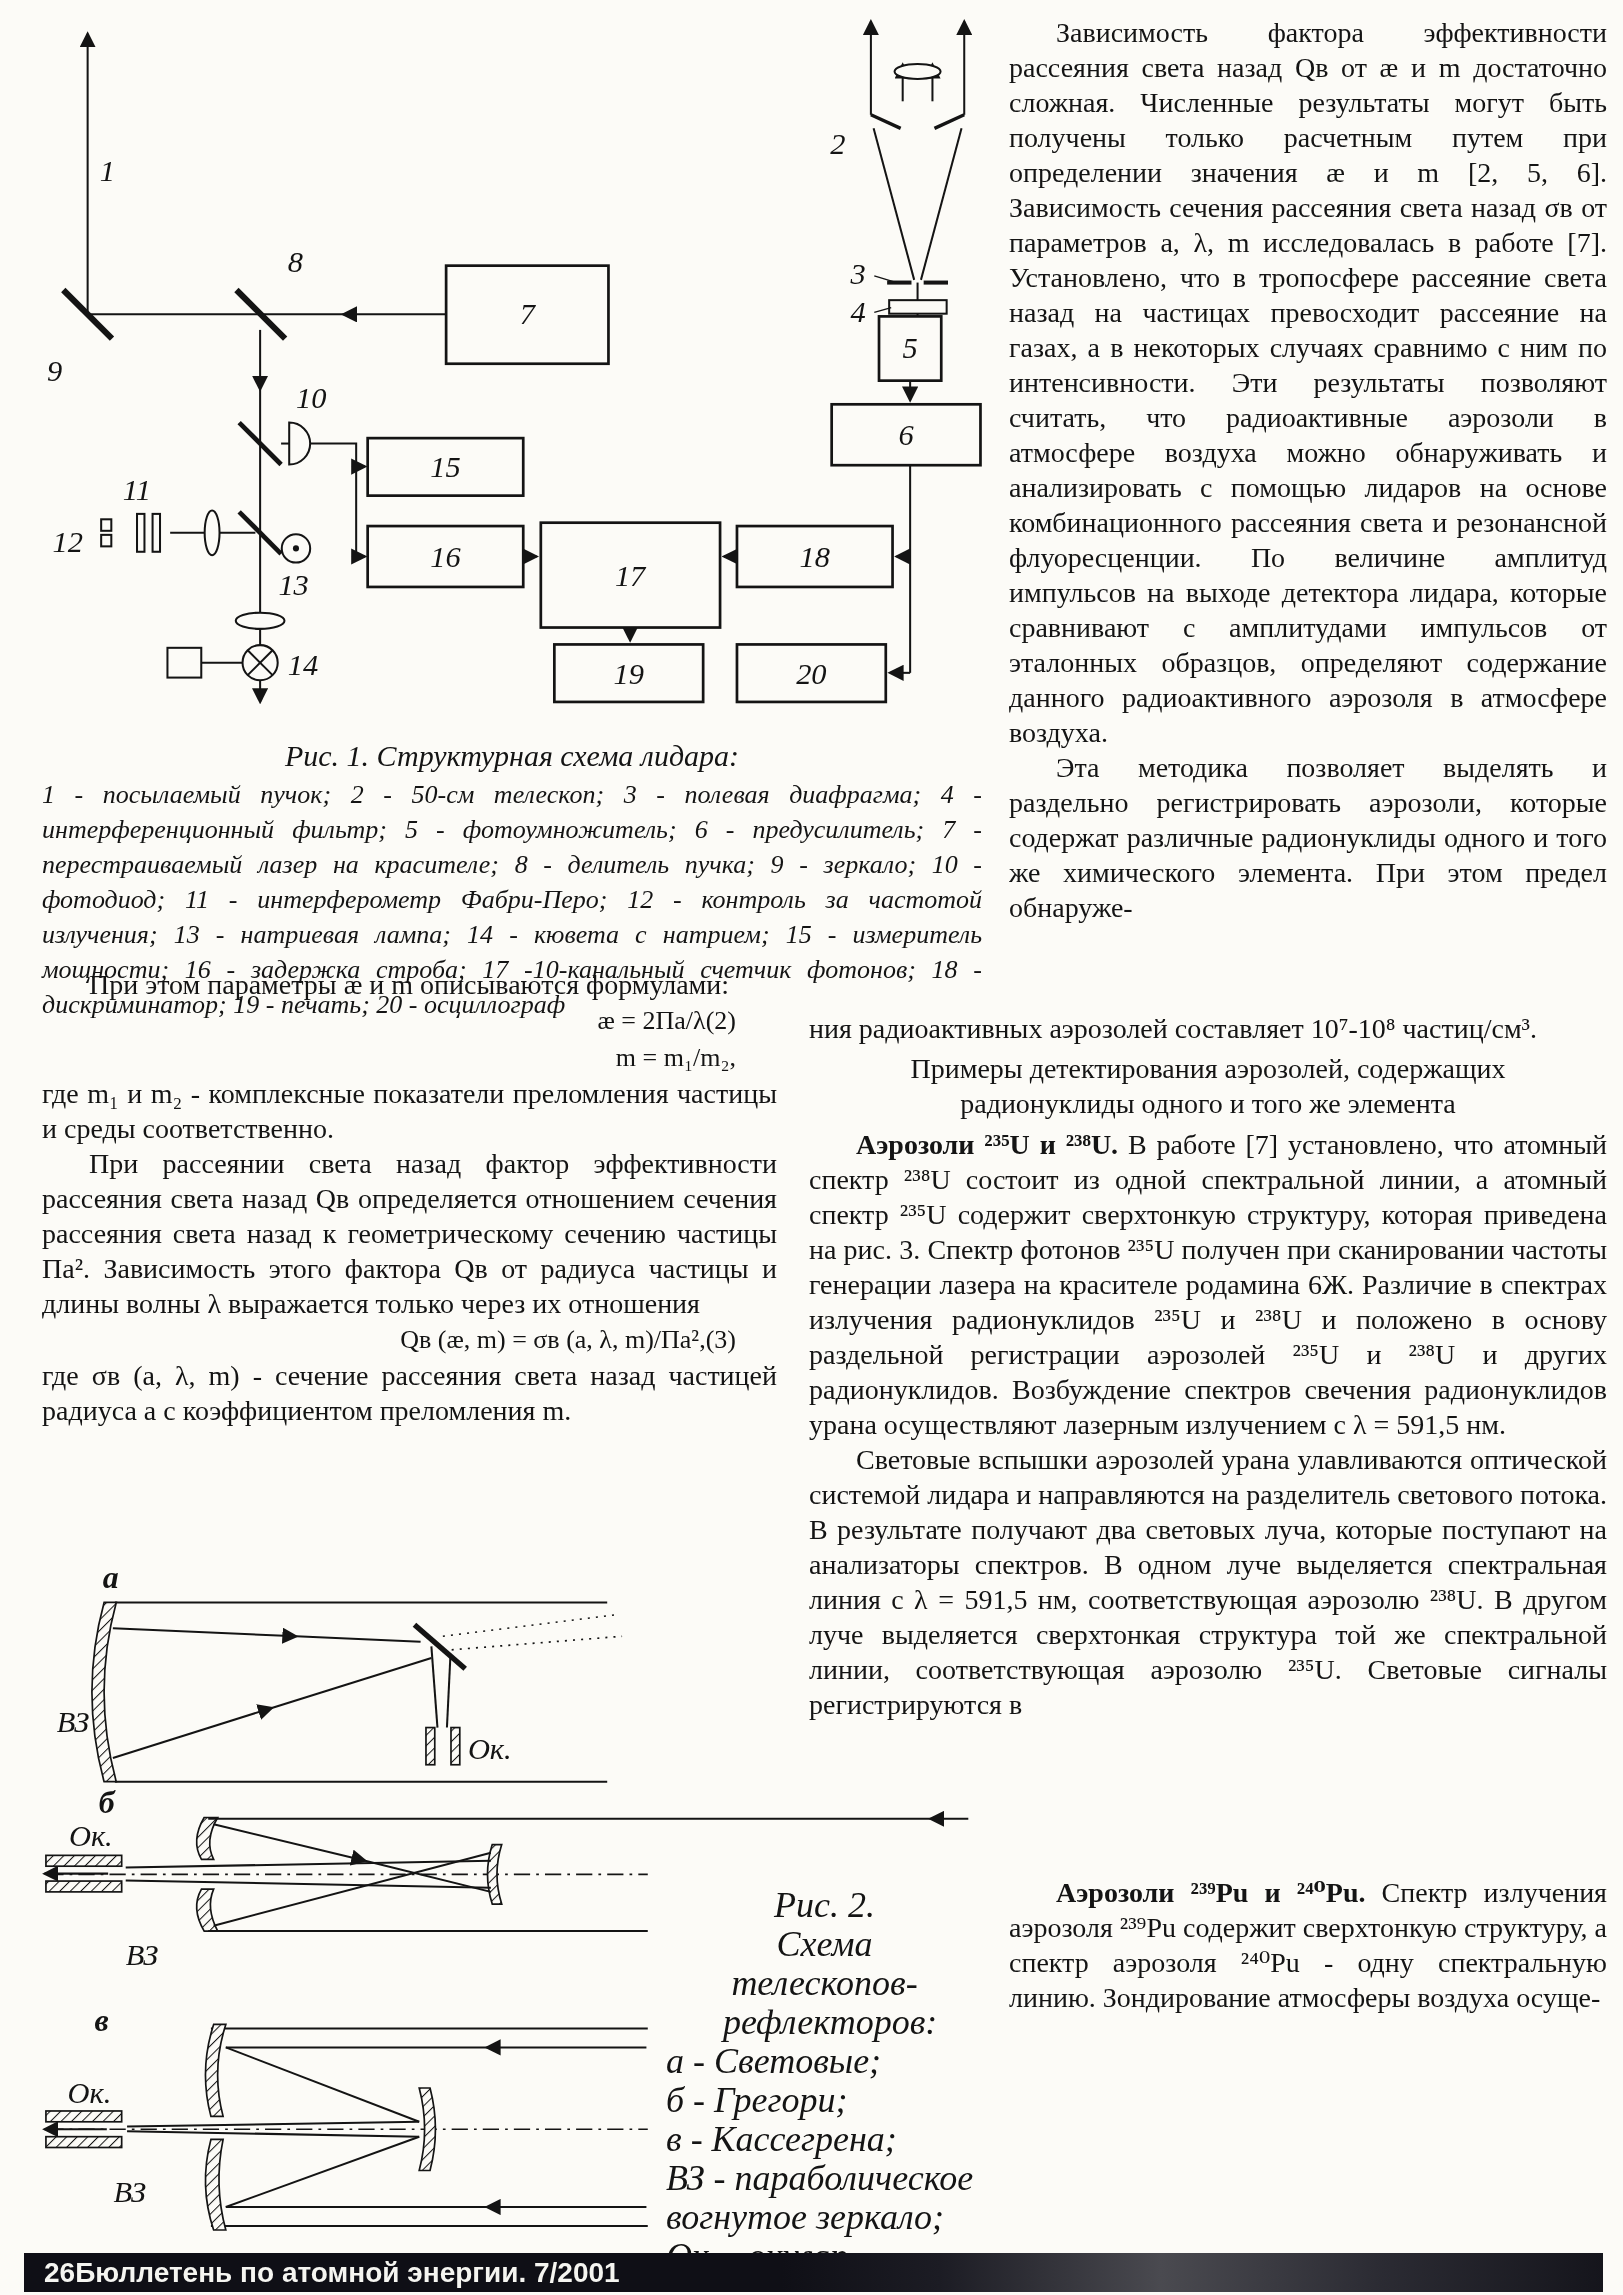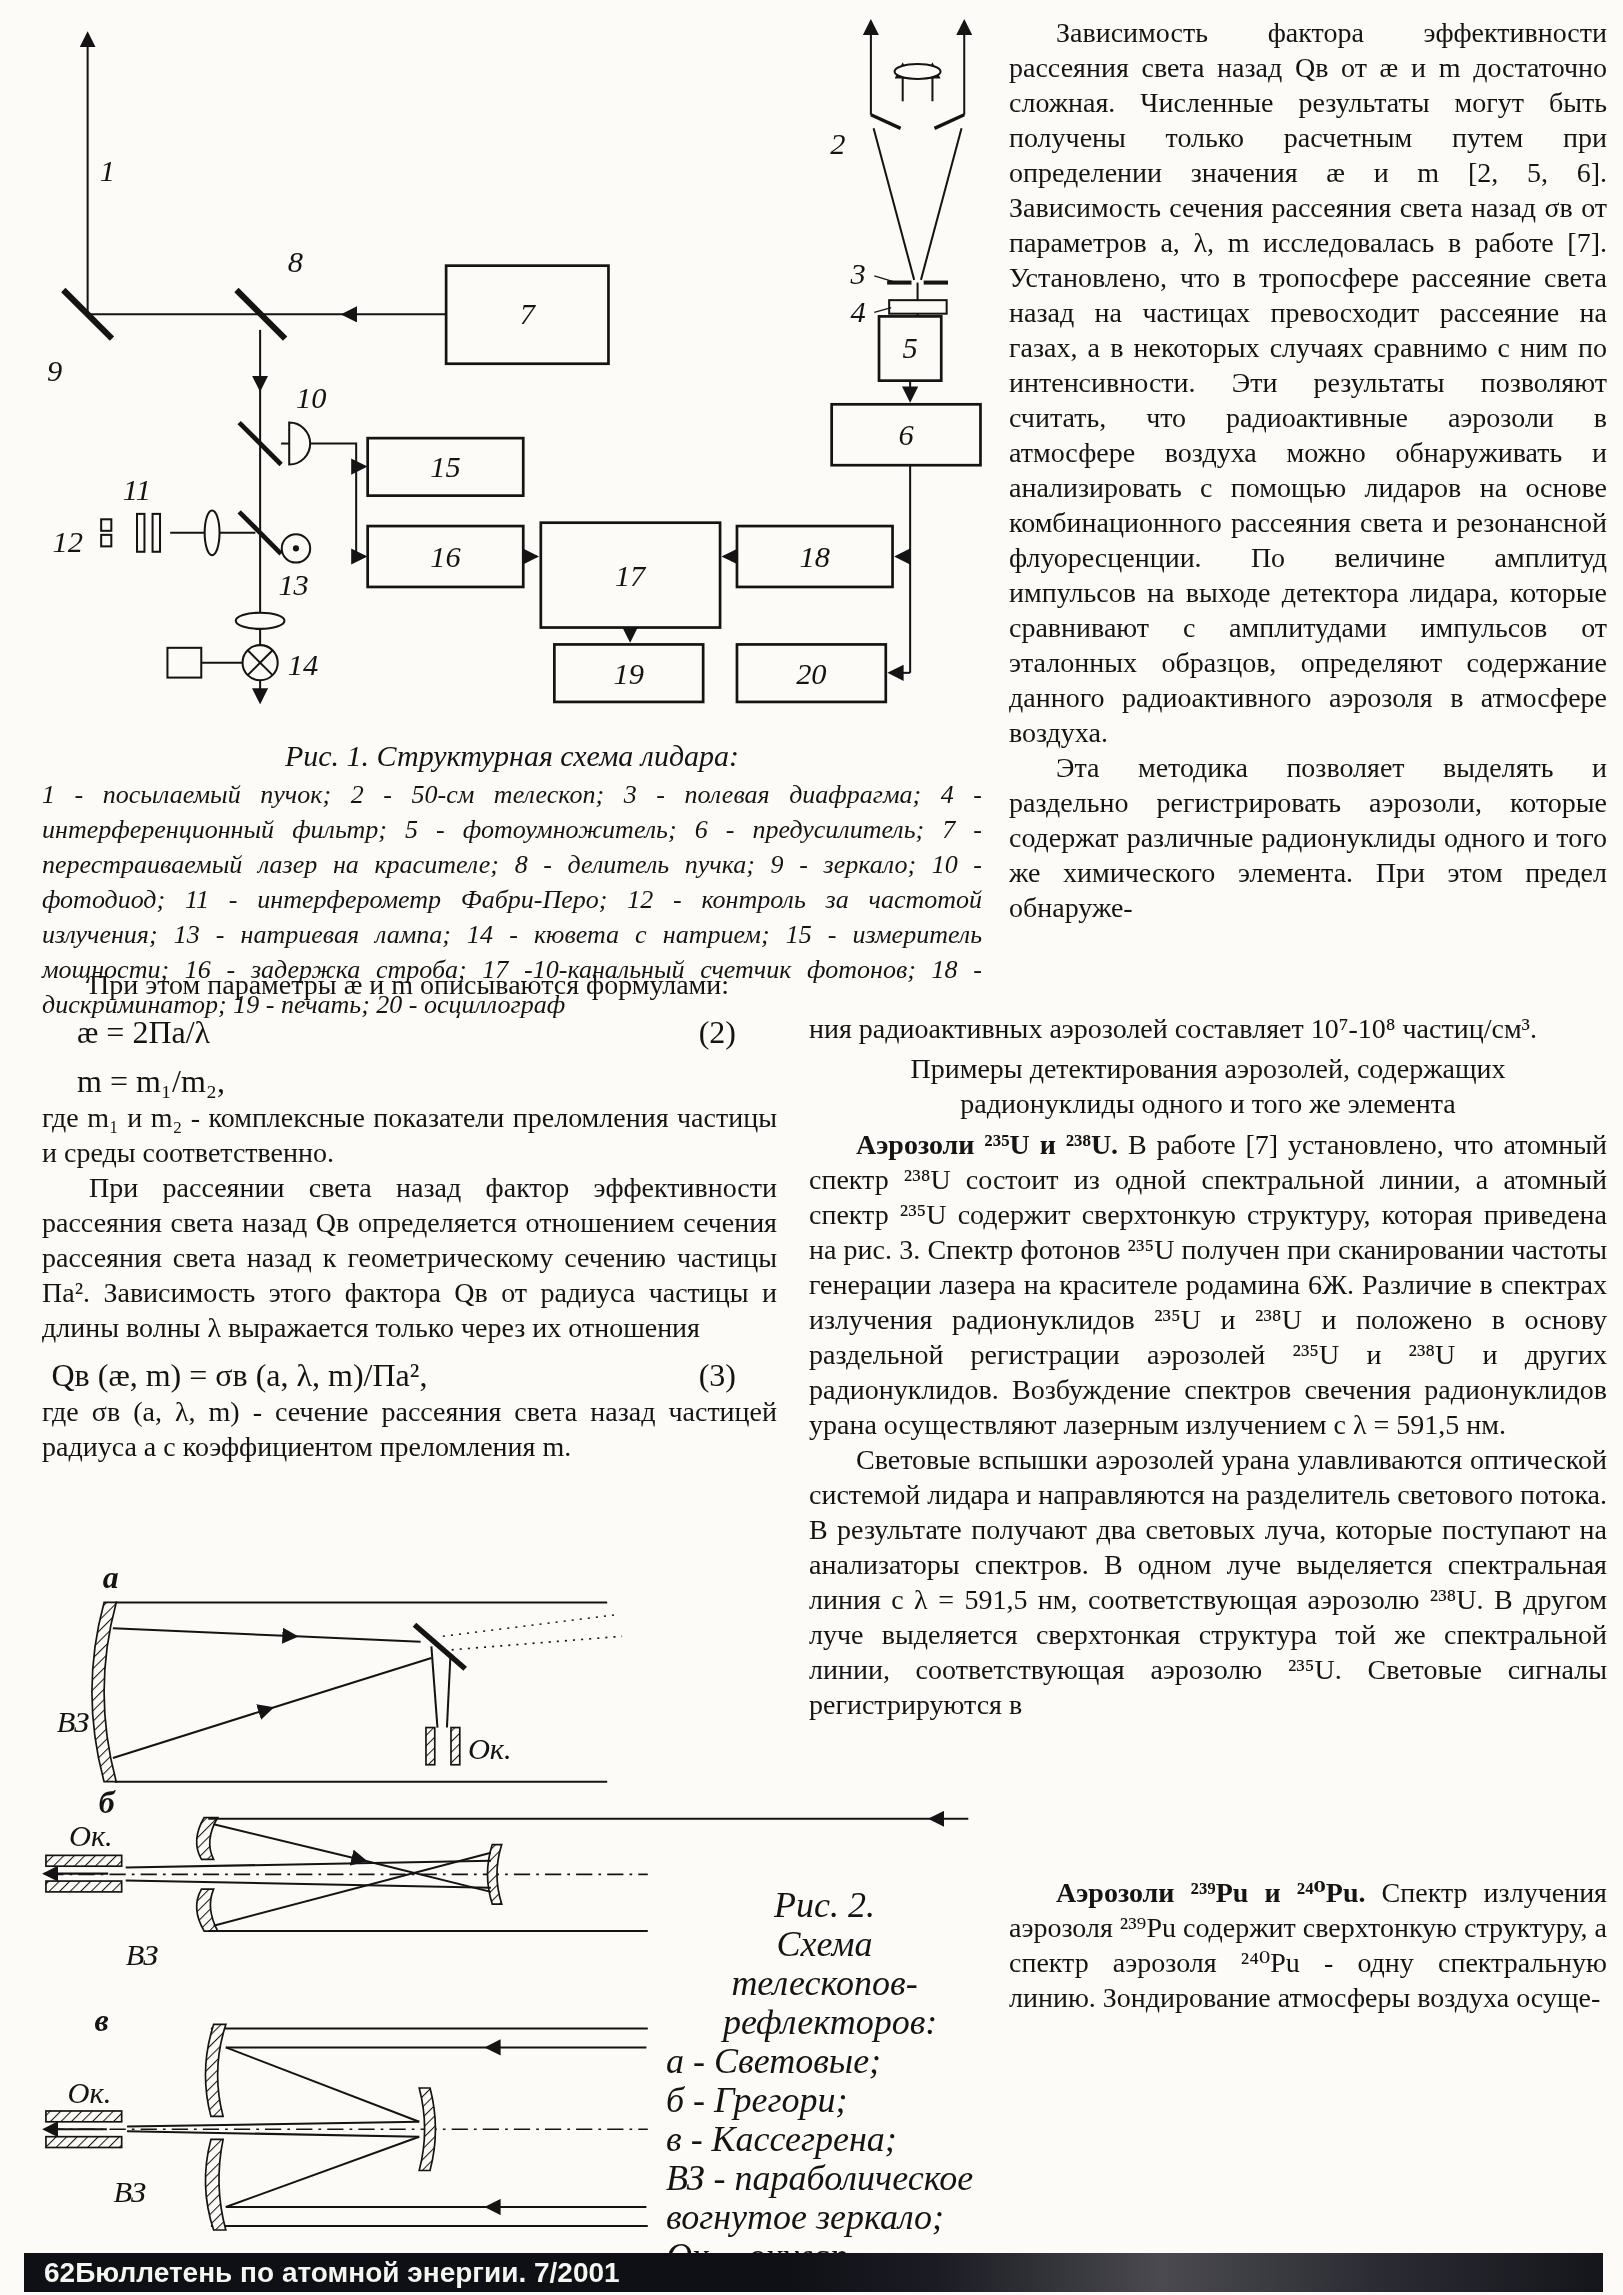--- a/index.html
+++ b/index.html
@@ -14,21 +14,21 @@
   .col { font-size:28px; line-height:35px; text-align:justify; }
   .col p { text-align:justify; }
   p.ind { text-indent:47px; }
   .b { font-weight:bold; }
   .heading {
     font-weight:normal; text-align:center; font-size:28px; line-height:35px;
     margin:5.4px 20px 5.4px 20px;
   }
   .fig-title { font-style:italic; text-align:center; font-size:30px; line-height:37px; margin-bottom:2.7px; }
   .fig1cap-body { font-style:italic; font-size:26px; line-height:35px; text-align:justify; }
-  .formula-row { display:flex; justify-content:space-between; padding-left:35px; font-size:32px; line-height:37px;margin-top:12px; }
+  .formula-row { display:flex; justify-content:flex-end; padding-left:35px; font-size:26px; line-height:37px; }
   .formula-row .fnum { padding-right:41px; }
   .fig2cap { font-style:italic; font-size:36px; line-height:39px; }
   .fig2cap .t { width:203px; margin:0 auto; text-align:center; }
   .fig2cap .it { text-align:left; }
   .footer {
     display:flex; align-items:center;
     background:linear-gradient(90deg,#0f0f16 0%,#0f0f16 48%,#1c1c24 58%,#4a4a50 72%,#2b2b33 86%,#15151c 100%);
     color:#f5f5f1; font-family:"Liberation Sans","DejaVu Sans",sans-serif;
     font-weight:bold; font-size:28px;
   }
@@ -272,18 +272,18 @@
     <div class="heading">Примеры детектирования аэрозолей, содержащих радионуклиды одного и того же элемента</div>
     <p class="ind"><span class="b">Аэрозоли ²³⁵U и ²³⁸U.</span> <span>В работе [7] установлено, что атомный спектр ²³⁸U состоит из одной спектральной линии, а атомный спектр ²³⁵U содержит сверхтонкую структуру, которая приведена на рис. 3. Спектр фотонов ²³⁵U получен при сканировании частоты генерации лазера на красителе родамина 6Ж. Различие в спектрах излучения радионуклидов ²³⁵U и ²³⁸U и положено в основу раздельной регистрации аэрозолей ²³⁵U и ²³⁸U и других радионуклидов. Возбуждение спектров свечения радионуклидов урана осуществляют лазерным излучением с λ = 591,5 нм.</span></p>
     <p class="ind">Световые вспышки аэрозолей урана улавливаются оптической системой лидара и направляются на разделитель светового потока. В результате получают два световых луча, которые поступают на анализаторы спектров. В одном луче выделяется спектральная линия с λ = 591,5 нм, соответствующая аэрозолю ²³⁸U. В другом луче выделяется сверхтонкая структура той же спектральной линии, соответствующая аэрозолю ²³⁵U. Световые сигналы регистрируются в</p>
   </div>
 
   <div class="abs col" style="left:1009px;top:1875px;width:598px;height:371px;overflow:hidden">
     <p class="ind"><span class="b">Аэрозоли ²³⁹Pu и ²⁴⁰Pu.</span> <span>Спектр излучения аэрозоля ²³⁹Pu содержит сверхтонкую структуру, а спектр аэрозоля ²⁴⁰Pu - одну спектральную линию. Зондирование атмосферы воздуха осуще-</span></p>
   </div>
 
   <div class="abs footer" style="left:24px;top:2253px;width:1579px;height:39px">
-    <span class="pg">62</span>
+    <span class="pg">26</span>
     <span class="jt">Бюллетень по атомной энергии. 7/2001</span>
   </div>
 
 </div>
 
 
 </body></html>

